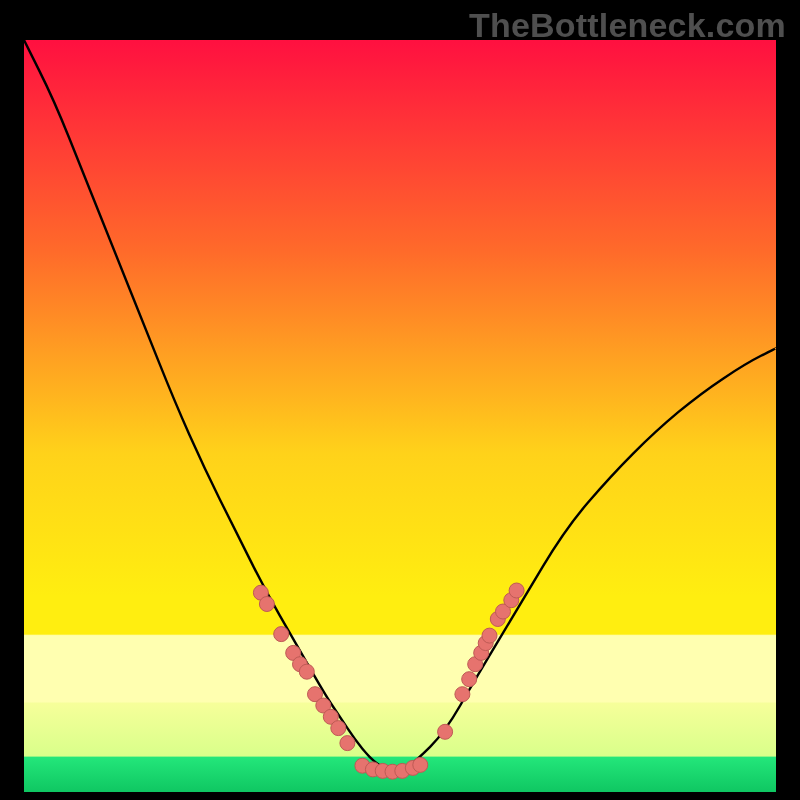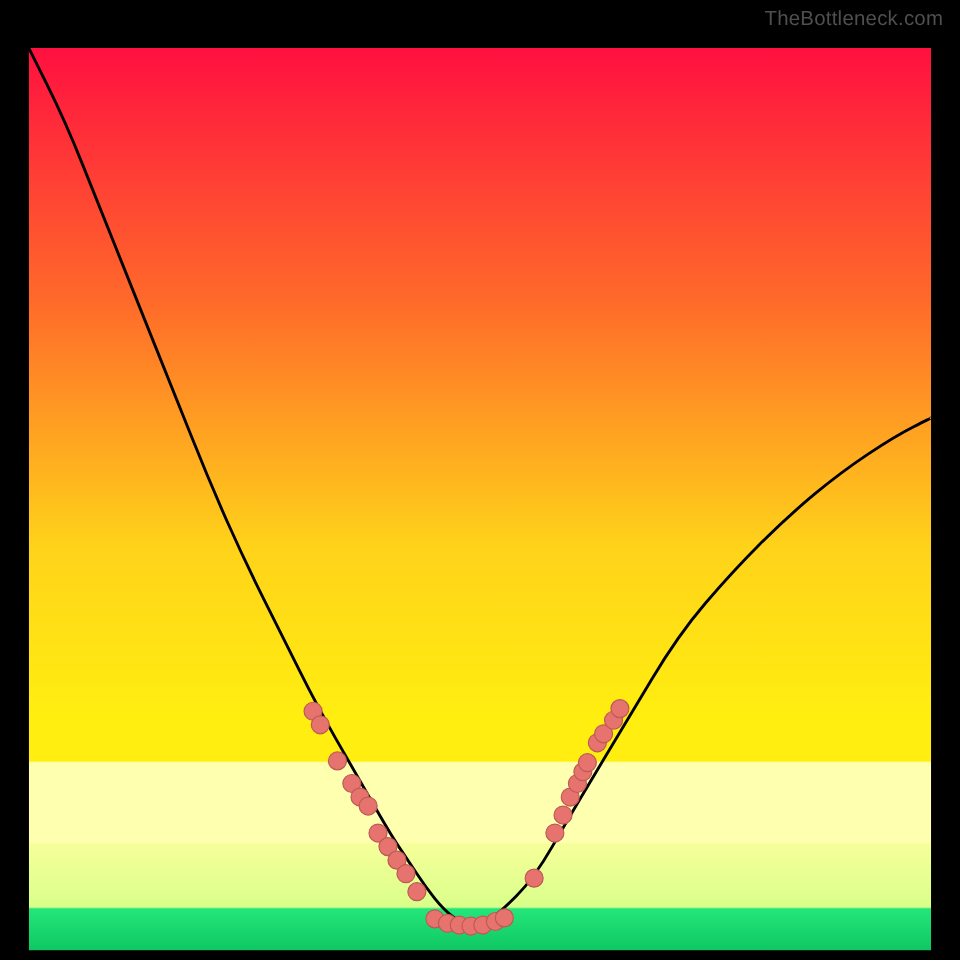--- a/index.html
+++ b/index.html
@@ -24,22 +24,22 @@
     left: 0;
     top: 0;
     width: 752px;
     height: 752px;
   }
   .watermark {
     position: absolute;
     top: 6px;
     right: 14px;
     color: #4f4f4f;
-    font-size: 17px;
-    font-weight: 400;
+    font-size: 34px;
+    font-weight: 700;
     letter-spacing: 0.2px;
   }
   svg { display: block; }
 </style>
 </head>
 <body>
 
 <div class="watermark">TheBottleneck.com</div>
 
 <div class="frame">

